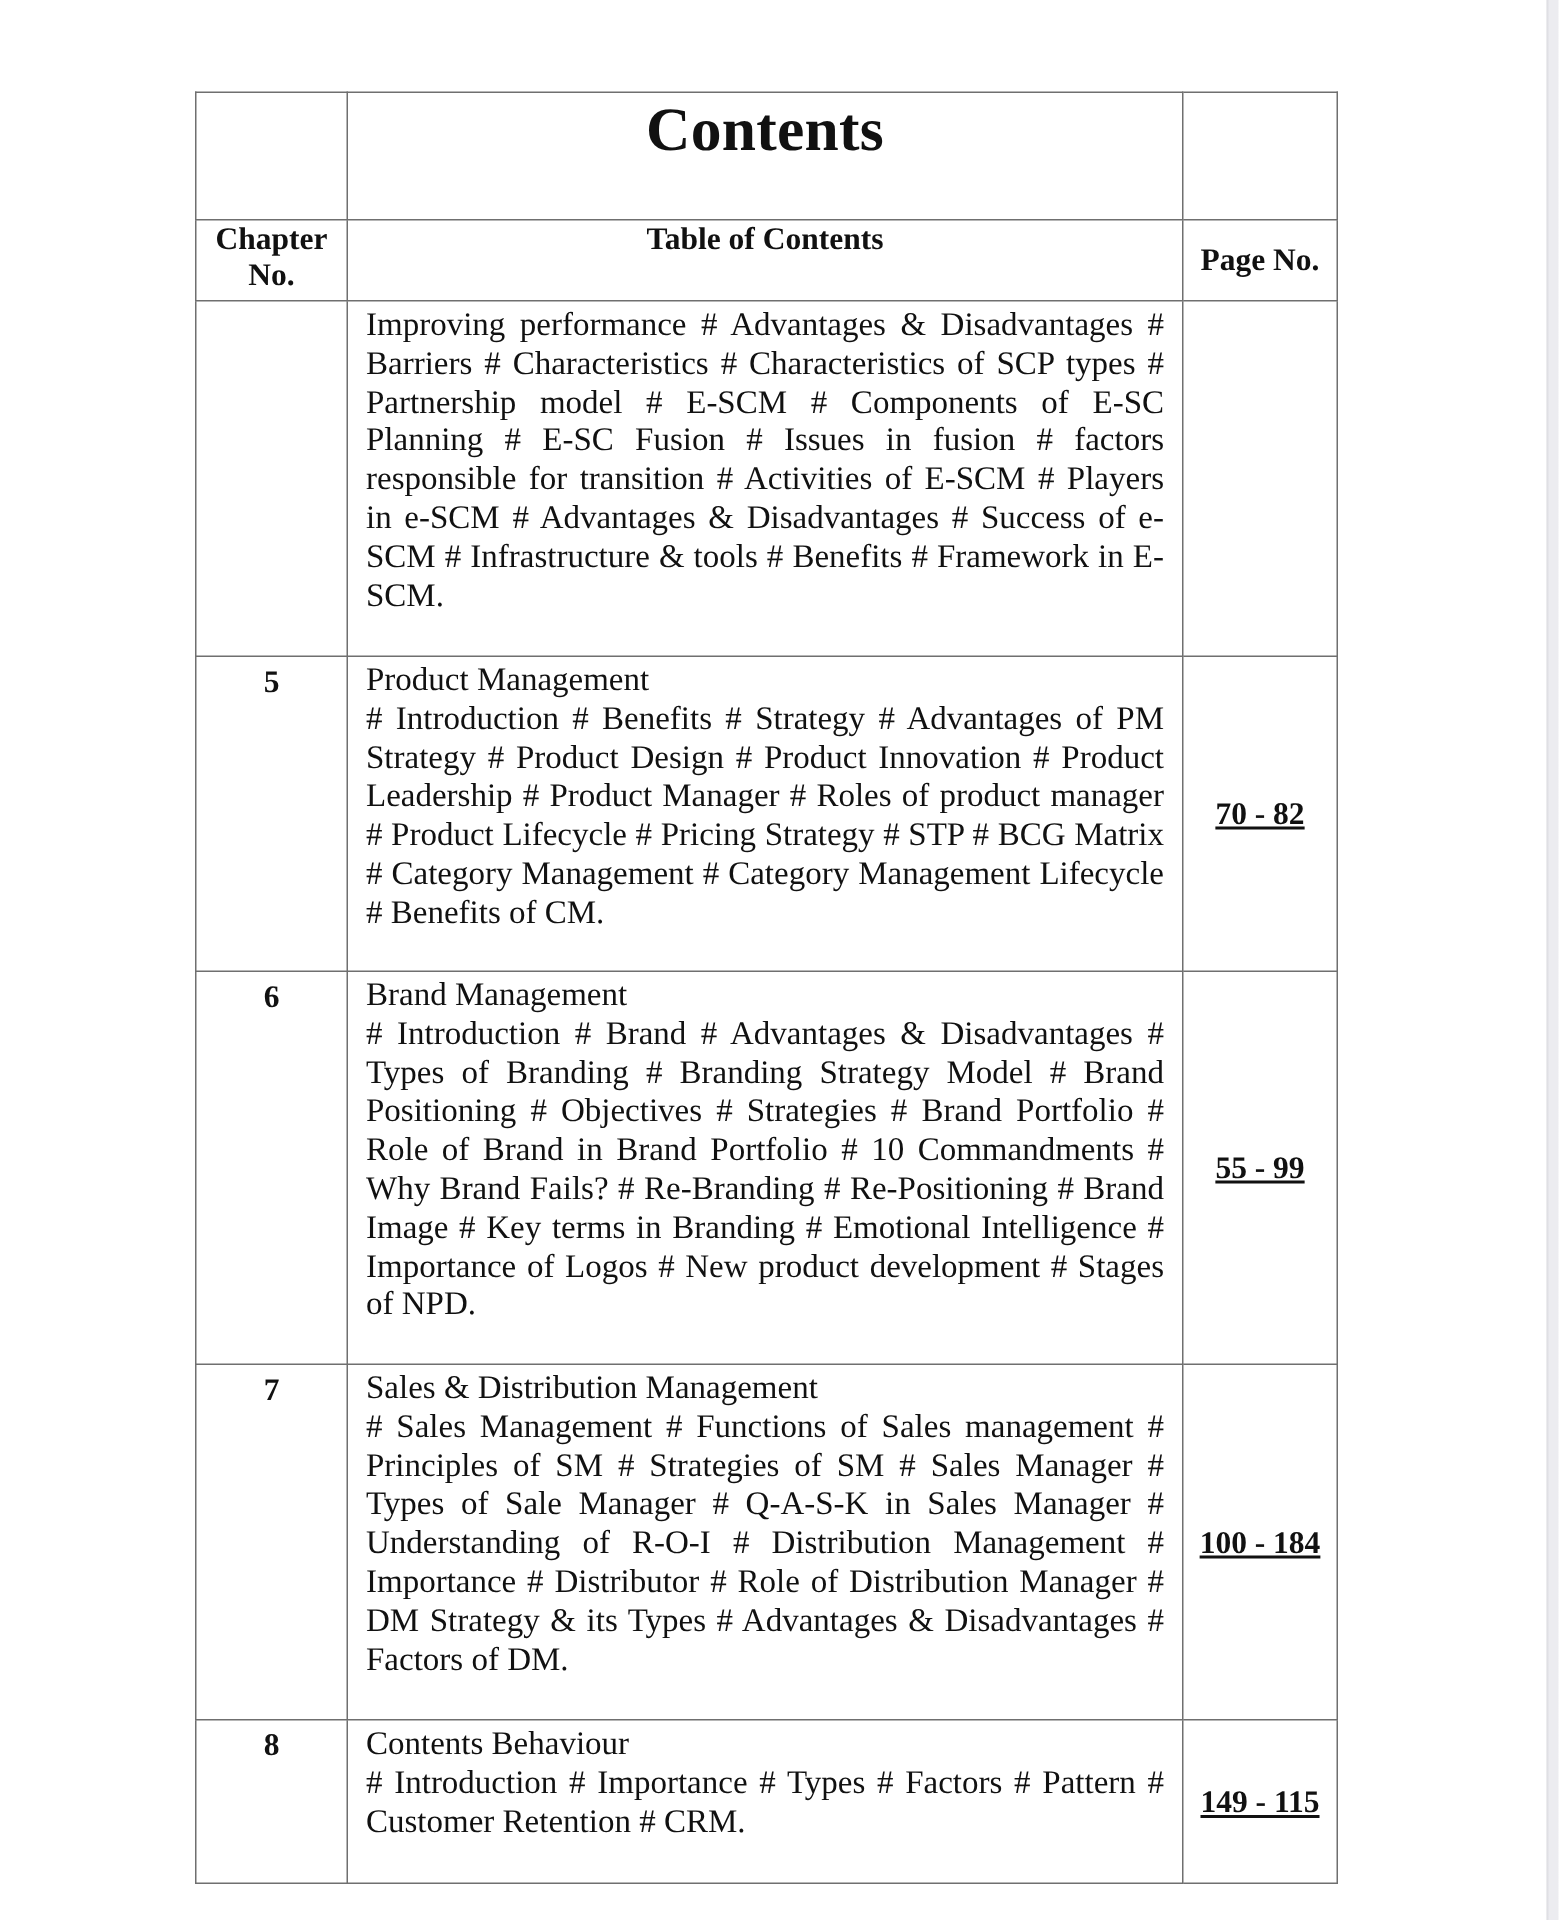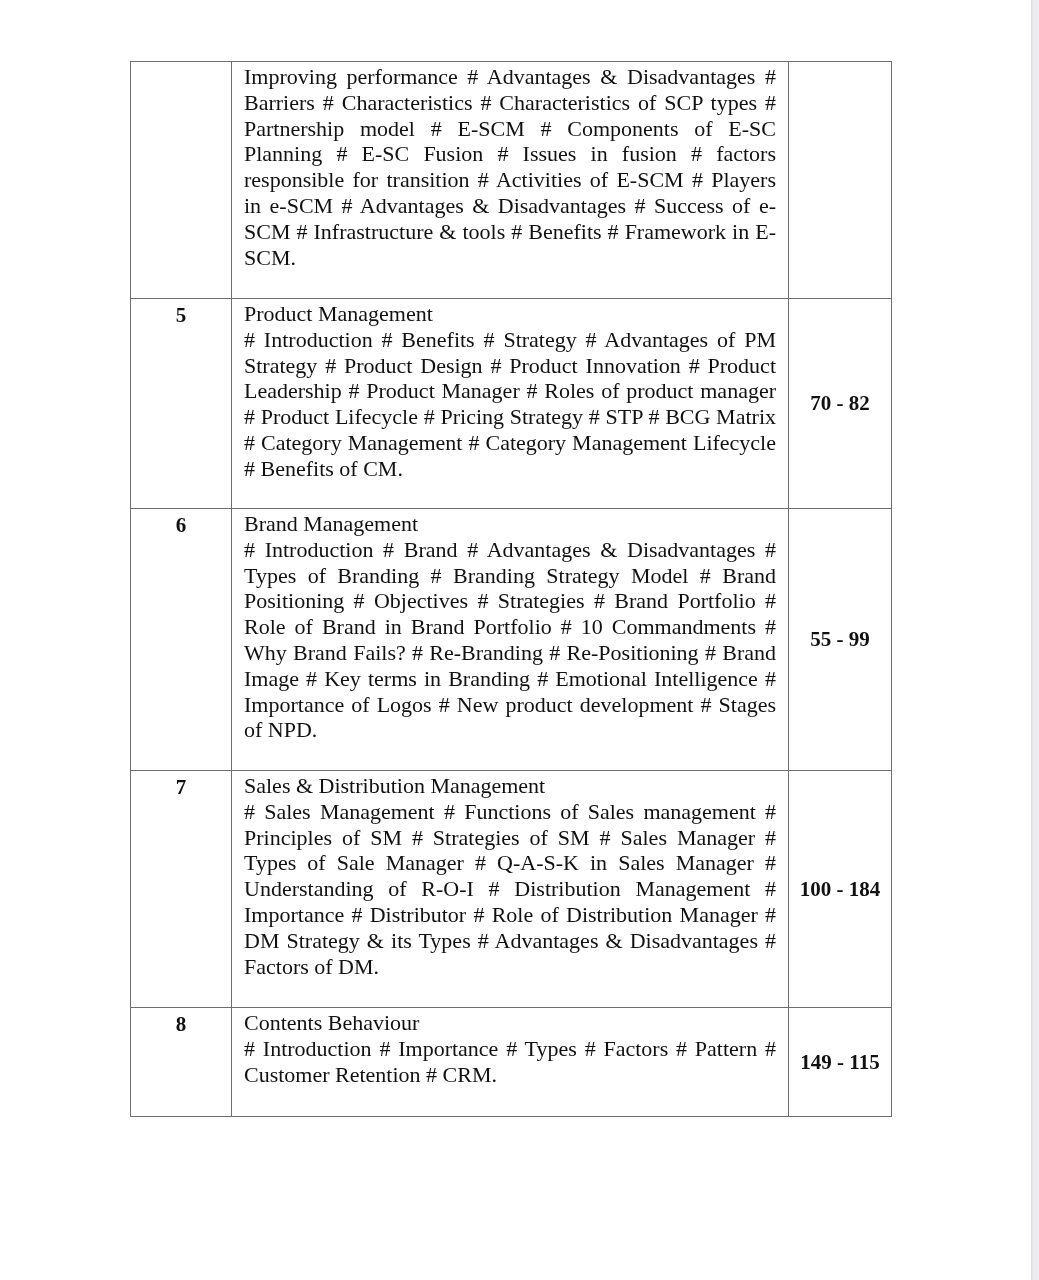--- a/index.html
+++ b/index.html
@@ -32,40 +32,50 @@
       text-align: center; font-weight: bold; font-size: 41px;
       padding-top: 6px; letter-spacing: 0.2px;
     }
     .hdr-row td { height: 53px; }
     .hdr-chapter { text-align: center; font-weight: bold; font-size: 21px; line-height: 24px; padding-top: 2px; }
     .hdr-toc { text-align: center; font-weight: bold; font-size: 21px; padding-top: 3px; }
     .hdr-page { text-align: center; font-weight: bold; font-size: 21px; vertical-align: middle !important; }
     .num { text-align: center; font-weight: bold; font-size: 21px; padding-top: 4px !important; }
     .content { padding: 2px 12px 0 12px !important; font-size: 22px; line-height: 25.8px; text-align: justify; }
     .ch-title { font-weight: normal; display: block; text-align: left; }
-    .pages { text-align: center; font-weight: bold; font-size: 21px; vertical-align: middle !important; }
+    .pages { text-align: center; font-weight: bold; font-size: 21px; vertical-align: middle !important; text-decoration: underline; }
     .r0 td { height: 232px; }
     .r5 td { height: 205px; }
     .r6 td { height: 257px; }
     .r7 td { height: 232px; }
     .r8 td { height: 104px; }
   </style>
 </head>
 <body>
 
 <div class="edge-strip"></div>
 
 <div class="page">
   <table class="toc">
     <colgroup>
         <col class="c1">
         <col class="c2">
         <col class="c3">
       </colgroup>
     <tbody>
+        <tr class="title-row">
+      <td></td>
+      <td class="title">Contents</td>
+      <td></td>
+    </tr>
+    <tr class="hdr-row">
+      <td class="hdr-chapter">Chapter No.</td>
+      <td class="hdr-toc">Table of Contents</td>
+      <td class="hdr-page">Page No.</td>
+    </tr>
     <tr class="r0">
       <td class="num"></td>
       <td class="content">
         <span>Improving performance # Advantages &amp; Disadvantages # Barriers # Characteristics # Characteristics of SCP types # Partnership model # E-SCM # Components of E-SC Planning # E-SC Fusion # Issues in fusion # factors responsible for transition # Activities of E-SCM # Players in e-SCM # Advantages &amp; Disadvantages # Success of e-SCM # Infrastructure &amp; tools # Benefits # Framework in E-SCM.</span>
       </td>
       <td class="pages"></td>
     </tr>
     <tr class="r5">
       <td class="num">5</td>
       <td class="content">

